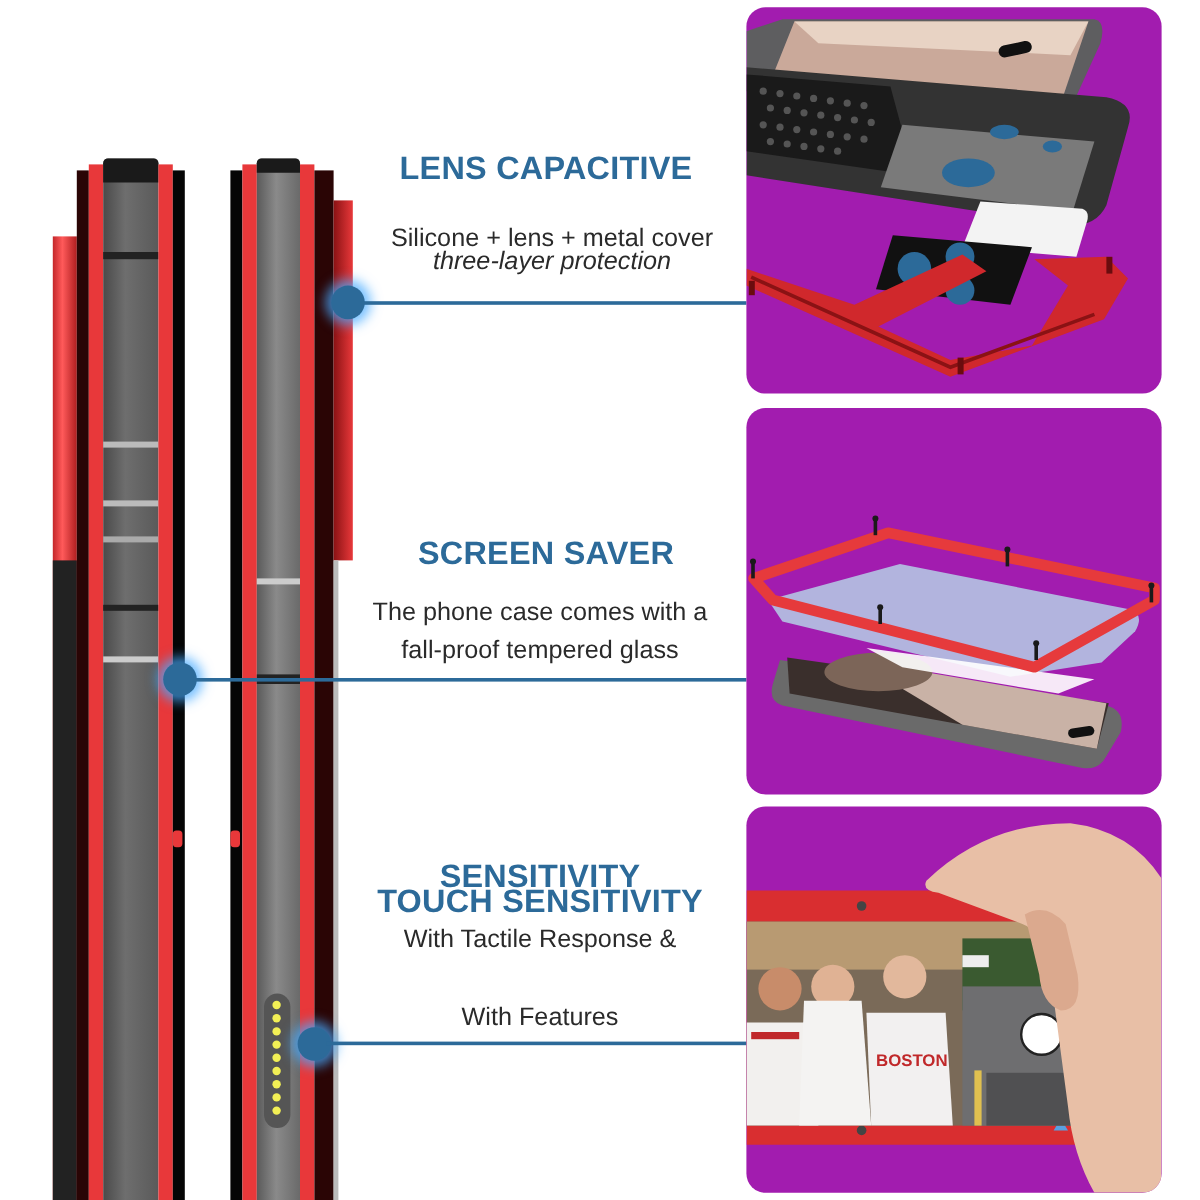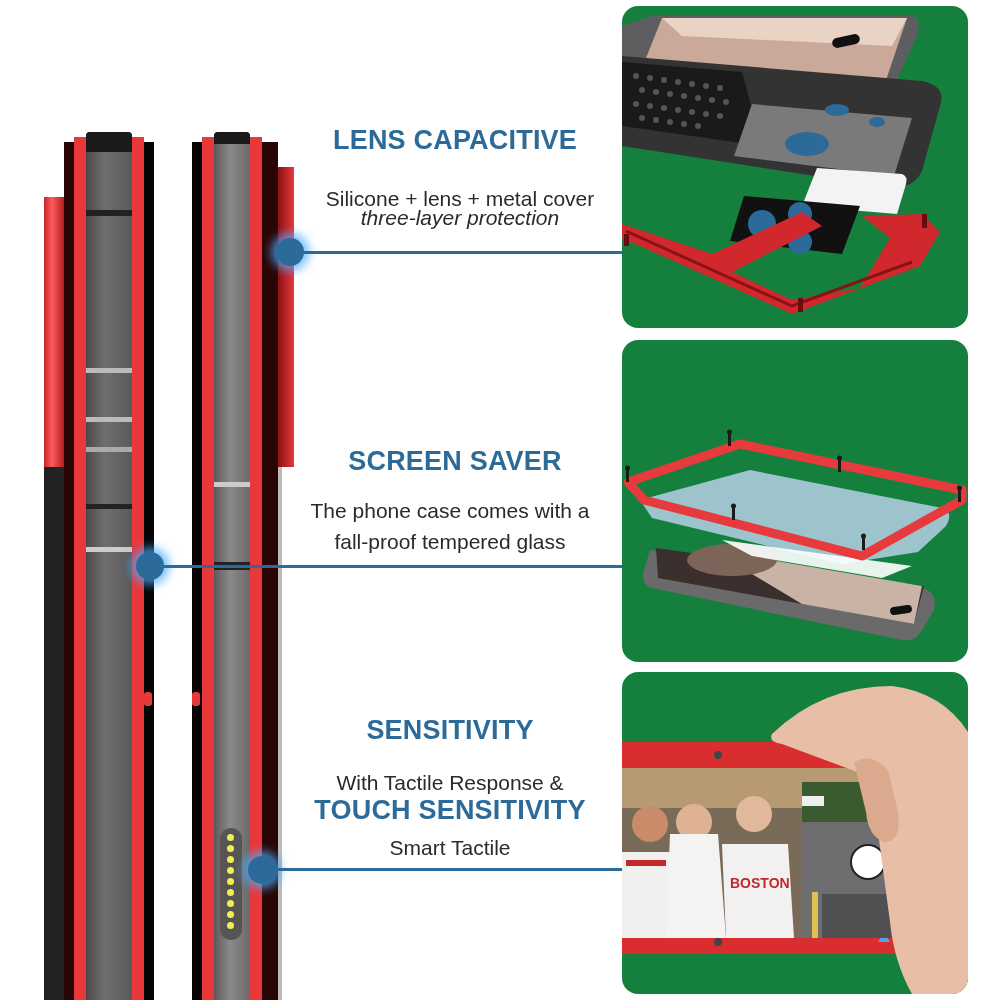--- a/index.html
+++ b/index.html
@@ -6,21 +6,21 @@
   body{width:1000px;height:1000px;position:relative;overflow:hidden;font-family:"Liberation Sans","DejaVu Sans",sans-serif;}
   .abs{position:absolute;}
   
   .phone{position:absolute;top:132px;bottom:-10px;}
   .strip{position:absolute;top:0;bottom:0;}
   
   .dot{position:absolute;width:28px;height:28px;border-radius:50%;background:#2c6a99;box-shadow:0 0 10px 5px rgba(70,170,255,.75);}
   .line{position:absolute;height:3px;background:#2c6a99;}
   .heading{position:absolute;color:#2c6a99;font-weight:bold;font-size:27px;text-align:center;letter-spacing:.2px;line-height:37px;}
   .desc{position:absolute;color:#2a2a2a;font-size:21px;text-align:center;line-height:31px;}
-  .panel{position:absolute;left:622px;width:346px;background:#15803d;border-radius:16px;overflow:hidden;}
+  .panel{position:absolute;left:622px;width:346px;background:#a21caf;border-radius:16px;overflow:hidden;}
 </style>
 </head>
 <body>
 
 <div class="phone" style="left:44px;width:108px;">
   <div class="strip" style="left:0;width:20px;top:65px;background:linear-gradient(90deg,#c4272a,#ff5a5a 40%,#b01e20);"></div>
   <div class="strip" style="left:0;width:20px;top:335px;background:#222;"></div>
   <div class="strip" style="left:20px;width:10px;top:10px;background:#2a0505;"></div>
   <div class="strip" style="left:30px;width:12px;top:5px;background:#e8383a;"></div>
   <div class="strip" style="left:42px;width:46px;top:0;background:linear-gradient(90deg,#4a4a4a,#6e6e6e 40%,#5a5a5a);border-radius:4px 4px 0 0;">
@@ -73,23 +73,23 @@
 
 <div class="dot" style="left:136px;top:552px;"></div>
 <div class="line" style="left:160px;top:565px;width:462px;"></div>
 <div class="heading" style="left:285px;width:340px;top:443px;">SCREEN SAVER</div>
 <div class="desc" style="left:280px;width:340px;top:495px;">The phone case comes with a</div>
 <div class="desc" style="left:280px;width:340px;top:526px;">fall-proof tempered glass</div>
 
 <div class="dot" style="left:248px;top:856px;"></div>
 <div class="line" style="left:272px;top:868px;width:350px;"></div>
 <div class="heading" style="left:290px;width:320px;top:712px;">SENSITIVITY</div>
-<div class="heading" style="left:290px;width:320px;top:792px;">TOUCH SENSITIVITY</div>
+<div class="heading" style="left:290px;width:320px;top:733px;">TOUCH SENSITIVITY</div>
 <div class="desc" style="left:290px;width:320px;top:767px;">With Tactile Response &amp;</div>
-<div class="desc" style="left:290px;width:320px;top:832px;">Smart Tactile</div>
+<div class="desc" style="left:290px;width:320px;top:832px;">With Features</div>
 
 <div class="panel" style="top:6px;height:322px;" title="Exploded view: phone, honeycomb silicone case, lens cover, red metal frame">
   <svg width="346" height="322" viewBox="0 0 346 322">
 
     <path d="M30 10 L290 10 Q300 12 295 30 L270 85 Q262 98 240 98 L0 70 L0 20 Z" fill="#5e5e60"></path>
     <path d="M40 12 L285 12 L262 80 Q258 88 240 88 L20 62 Z" fill="#caa99a"></path>
     <path d="M40 12 L285 12 L270 40 L60 30 Z" fill="#e8d3c4"></path>
     <rect x="210" y="30" width="28" height="10" rx="5" fill="#111" transform="rotate(-12 224 35)"></rect>
 
     <path d="M0 50 L300 75 Q325 80 318 100 L300 165 Q292 182 270 182 L0 140 Z" fill="#333"></path>

